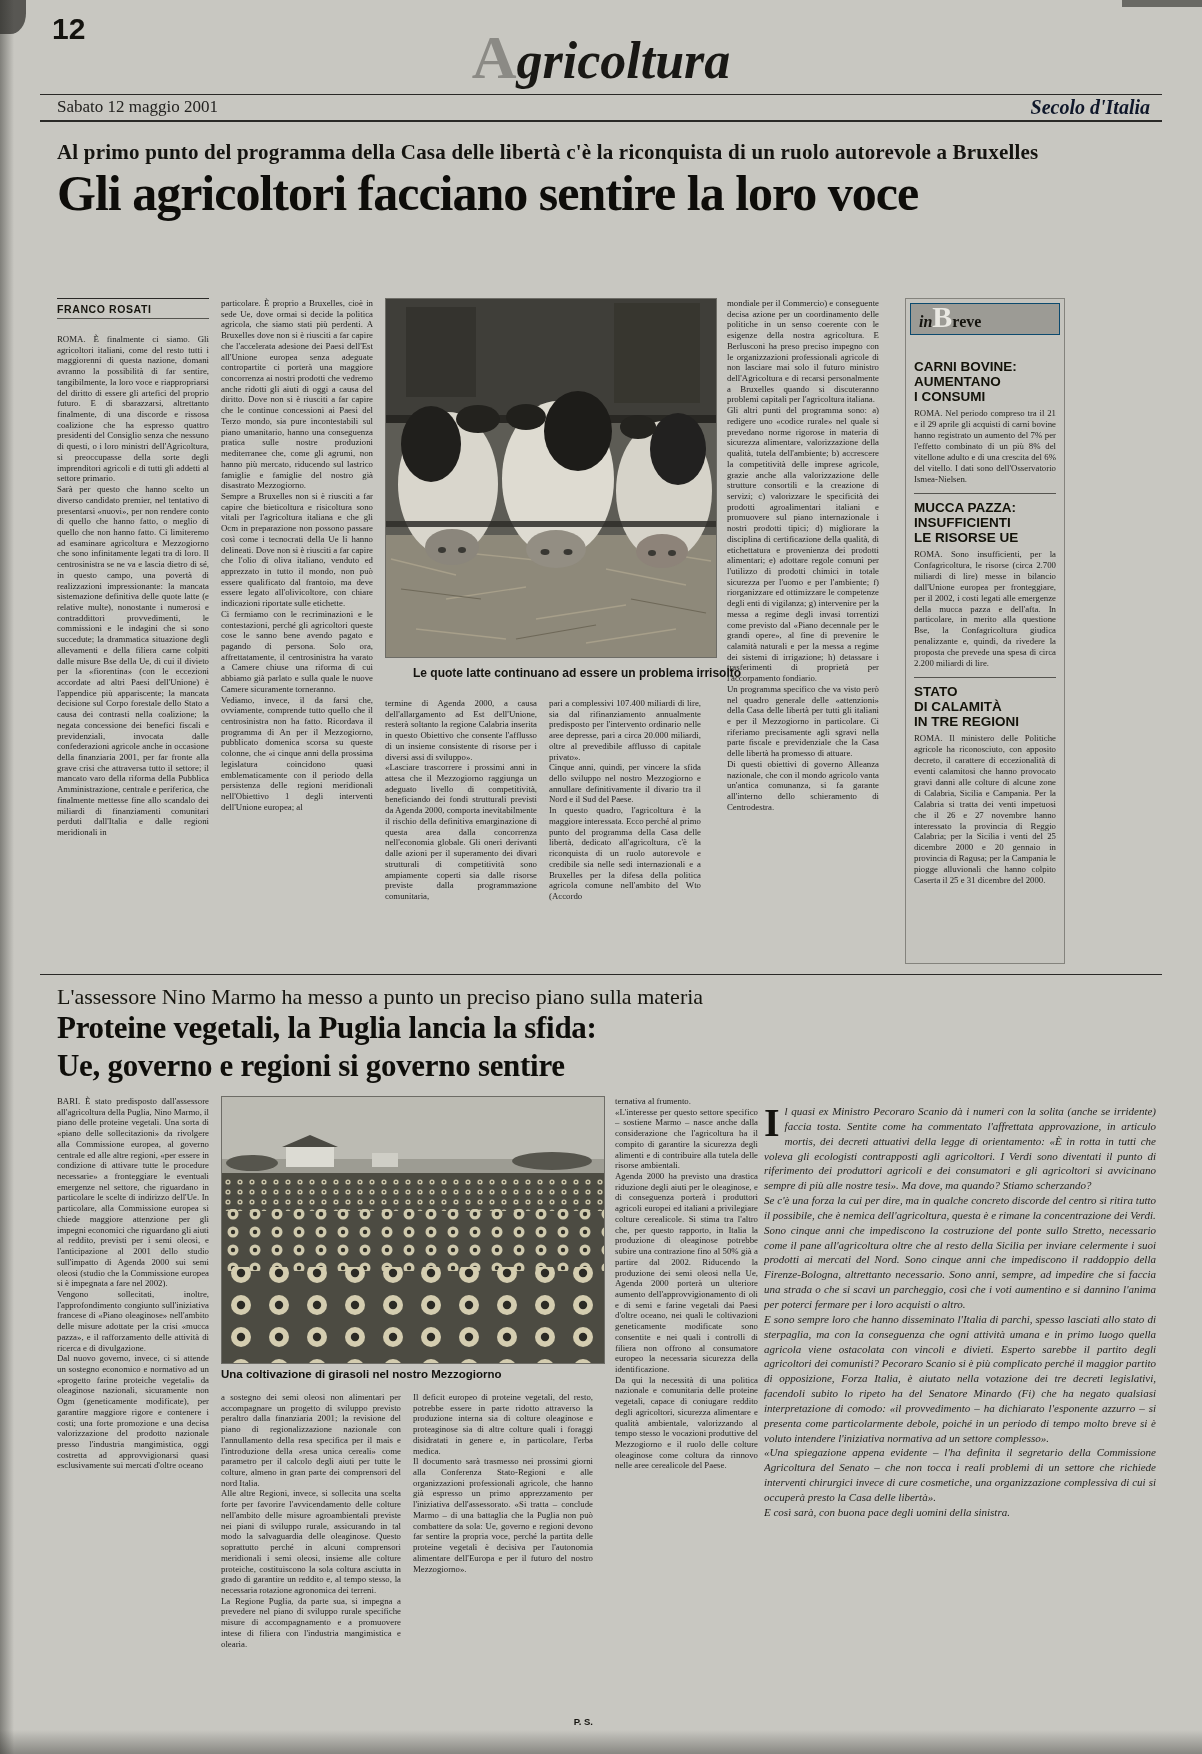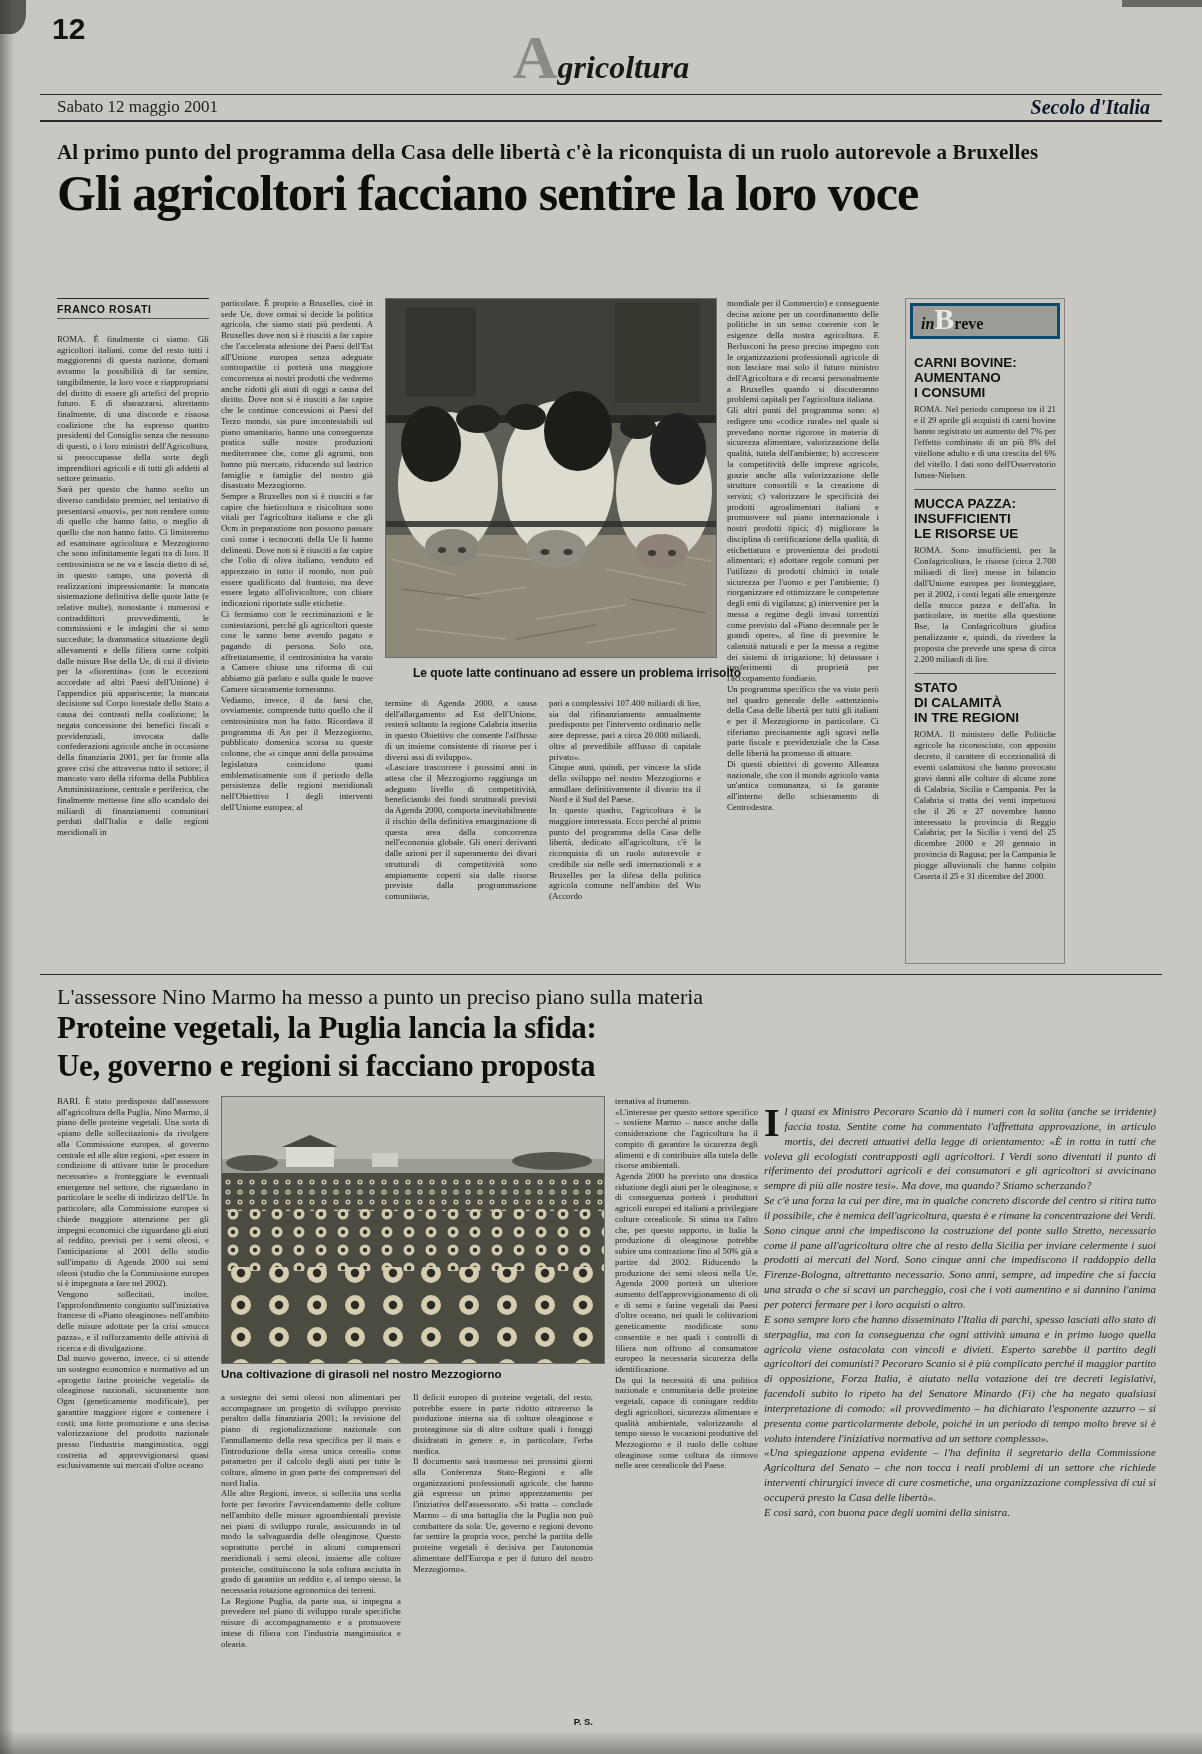--- a/index.html
+++ b/index.html
@@ -4,33 +4,33 @@
 <style>
   html,body{margin:0;padding:0;background:#8f8e8a;}
   .page{position:relative;width:1202px;height:1754px;margin:0 auto;background:#c8c7c1;overflow:hidden;
         font-family:"Liberation Serif",serif;color:#1e1d1b;}
   .abs{position:absolute;}
   .rule{position:absolute;background:#2a2927;}
   .bt{position:absolute;font-family:"Liberation Serif",serif;font-size:8.8px;line-height:1.22;
       text-align:justify;white-space:pre-line;color:#222120;overflow:hidden;width:152px;}
   .pageno{font-family:"Liberation Sans",sans-serif;font-weight:bold;font-size:30px;color:#14130f;}
   .section-a{font-family:"Liberation Serif",serif;font-weight:bold;font-size:62px;color:#8b8a85;line-height:1;}
-  .section-rest{font-family:"Liberation Serif",serif;font-style:italic;font-weight:bold;font-size:32px;color:#191815;}
+  .section-rest{font-family:"Liberation Serif",serif;font-style:italic;font-weight:bold;font-size:52px;color:#191815;}
   .dateline{font-size:17px;color:#232220;}
   .masthead{font-size:20px;font-weight:bold;font-style:italic;color:#0f172a;}
   .kicker{font-weight:bold;font-size:21px;color:#151410;letter-spacing:.2px;white-space:nowrap;overflow:hidden;}
   .headline{font-weight:bold;font-size:50px;letter-spacing:-1px;color:#0e0d0a;white-space:nowrap;overflow:hidden;}
   .subhead{font-weight:bold;font-style:italic;font-size:26px;color:#14130f;white-space:nowrap;overflow:hidden;}
   .byline{font-family:"Liberation Sans",sans-serif;font-weight:bold;font-size:10.5px;letter-spacing:.6px;
           text-align:left;border-top:1.5px solid #2a2927;border-bottom:1px solid #55544f;padding:4px 0 3px 0;color:#17160f;}
   .caption{font-family:"Liberation Sans",sans-serif;font-weight:bold;font-size:12px;color:#14130f;margin-left:28px;}
   .caption2{font-family:"Liberation Sans",sans-serif;font-weight:bold;font-size:11.5px;color:#14130f;}
   .photo{position:absolute;border:1px solid #6d6c66;box-shadow:0 0 0 1px #b5b4ae inset;}
   .breve{position:absolute;background:#c5c4be;border:1px solid #84837d;padding:6px 8px;box-sizing:border-box;}
-  .breve-title{background:#9c9b95;border:3px solid #0c4a6e;padding:1px 8px 3px 8px;margin:-2px -4px 16px -4px;}
+  .breve-title{background:#9c9b95;border:1px solid #0c4a6e;padding:1px 8px 3px 8px;margin:-2px -4px 24px -4px;}
   .breve-in{font-style:italic;font-weight:bold;font-size:16px;color:#15140f;font-family:"Liberation Serif",serif;}
   .breve-b{font-family:"Liberation Serif",serif;font-size:30px;font-weight:bold;color:#e9e8e2;line-height:.8;}
   .breve-rest{font-weight:bold;font-size:16px;color:#15140f;font-family:"Liberation Serif",serif;}
   .brief-h{font-family:"Liberation Sans",sans-serif;font-weight:bold;font-size:13.5px;line-height:1.12;
            color:#131209;white-space:pre-line;margin:6px 0 4px 0;}
   .brief-b{font-size:8.8px;line-height:1.24;text-align:justify;white-space:pre-line;color:#23221f;}
   .brief-div{border-top:1px solid #55544f;margin:8px 0 2px 0;}
   .kicker2{font-size:22px;color:#17160f;white-space:nowrap;overflow:hidden;}
   .headline2{font-weight:bold;font-size:31px;letter-spacing:-.3px;color:#0f0e0a;white-space:nowrap;overflow:hidden;}
   .ophead{font-size:33px;line-height:1.08;color:#12110c;white-space:pre-line;font-weight:bold;letter-spacing:-.3px;}
@@ -156,21 +156,21 @@
 DI CALAMITÀ
 IN TRE REGIONI</div>
       <div class="brief-b">ROMA. Il ministero delle Politiche agricole ha riconosciuto, con apposito decreto, il carattere di eccezionalità di eventi calamitosi che hanno provocato gravi danni alle colture di alcune zone di Calabria, Sicilia e Campania. Per la Calabria si tratta dei venti impetuosi che il 26 e 27 novembre hanno interessato la provincia di Reggio Calabria; per la Sicilia i venti del 25 dicembre 2000 e 20 gennaio in provincia di Ragusa; per la Campania le piogge alluvionali che hanno colpito Caserta il 25 e 31 dicembre del 2000.</div>
     </div>
   </div>
 
   <div class="rule" style="left:40px;top:974px;width:1122px;height:1px;"></div>
 
   <div class="abs kicker2" style="left:57px;top:984px;width:700px;">L'assessore Nino Marmo ha messo a punto un preciso piano sulla materia</div>
   <div class="abs headline2" style="left:57px;top:1010px;width:705px;">Proteine vegetali, la Puglia lancia la sfida:</div>
-  <div class="abs headline2" style="left:57px;top:1048px;width:705px;">Ue, governo e regioni si facciano proposta</div>
+  <div class="abs headline2" style="left:57px;top:1048px;width:705px;">Ue, governo e regioni si governo sentire</div>
 
 
   <div class="bt" style="left:57px;top:1096px;height:648px;">BARI. È stato predisposto dall'assessore all'agricoltura della Puglia, Nino Marmo, il piano delle proteine vegetali. Una sorta di «piano delle sollecitazioni» da rivolgere alla Commissione europea, al governo centrale ed alle altre regioni, «per essere in condizione di attivare tutte le procedure necessarie» a fronteggiare le eventuali emergenze nel settore, che riguardano in particolare le scelte di indirizzo dell'Ue. In particolare, alla Commissione europea si chiede maggiore attenzione per gli impegni economici che riguardano gli aiuti al reddito, previsti per i semi oleosi, e l'anticipazione al 2001 dello studio sull'impatto di Agenda 2000 sui semi oleosi (studio che la Commissione europea si è impegnata a fare nel 2002).
 Vengono sollecitati, inoltre, l'approfondimento congiunto sull'iniziativa francese di «Piano oleaginose» nell'ambito delle misure adottate per la crisi «mucca pazza», e il rafforzamento delle attività di ricerca e di divulgazione.
 Dal nuovo governo, invece, ci si attende un sostegno economico e normativo ad un «progetto farine proteiche vegetali» da oleaginose nazionali, sicuramente non Ogm (geneticamente modificate), per garantire maggiore rigore e contenere i costi; una forte promozione e una decisa valorizzazione del prodotto nazionale presso l'industria mangimistica, oggi costretta ad approvvigionarsi quasi esclusivamente sui mercati d'oltre oceano</div>
 
   <div class="photo" style="left:221px;top:1096px;width:382px;height:266px;">
     <svg width="382" height="266" viewBox="0 0 382 266" preserveAspectRatio="none">
       <defs>
         <pattern id="fl1" width="12" height="10" patternUnits="userSpaceOnUse">

